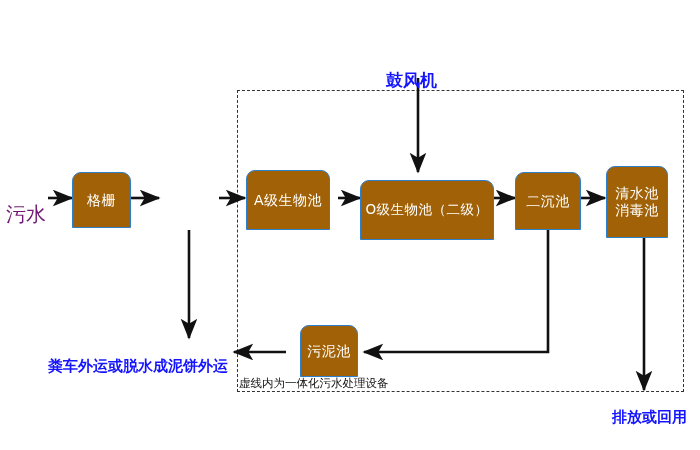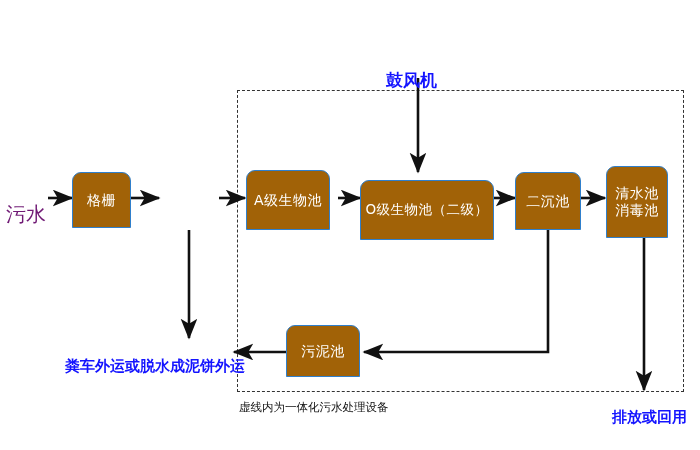--- a/index.html
+++ b/index.html
@@ -109,37 +109,37 @@
 
   <div class="node" style="left:606px;top:166px;width:62px;height:72px;">
     <span>清水池
 消毒池</span>
   </div>
 
   <div class="node" style="left:515px;top:172px;width:66px;height:58px;">
     <span>二沉池</span>
   </div>
 
-  <div class="node" style="left:286px;top:325px;width:74px;height:52px;text-align:right;">
+  <div class="node" style="left:300px;top:325px;width:58px;height:52px;text-align:right;">
     <span>污泥池</span>
   </div>
 
   <div class="freetext t-black" style="left:6px;top:180px;font-size:20px;">
     <span>污水</span>
   </div>
 
   <div class="freetext t-blue" style="left:386px;top:51px;font-size:17px;text-align:right;">
     <span>鼓风机</span>
   </div>
 
-  <div class="freetext t-blue" style="left:48px;top:341px;font-size:15px;margin-left:17px;">
+  <div class="freetext t-blue" style="left:48px;top:341px;font-size:15px;">
     <span>粪车外运或脱水成泥饼外运</span>
   </div>
 
   <div class="freetext t-blue" style="left:612px;top:392px;font-size:15px;">
     <span>排放或回用</span>
   </div>
 
-  <div class="caption" style="left:239px;top:400px;font-family:Liberation Mono, monospace;">
+  <div class="caption" style="left:239px;top:376px;font-family:Liberation Mono, monospace;">
     <span>虚线内为一体化污水处理设备</span>
   </div>
 
 </div>
 
 </body></html>

